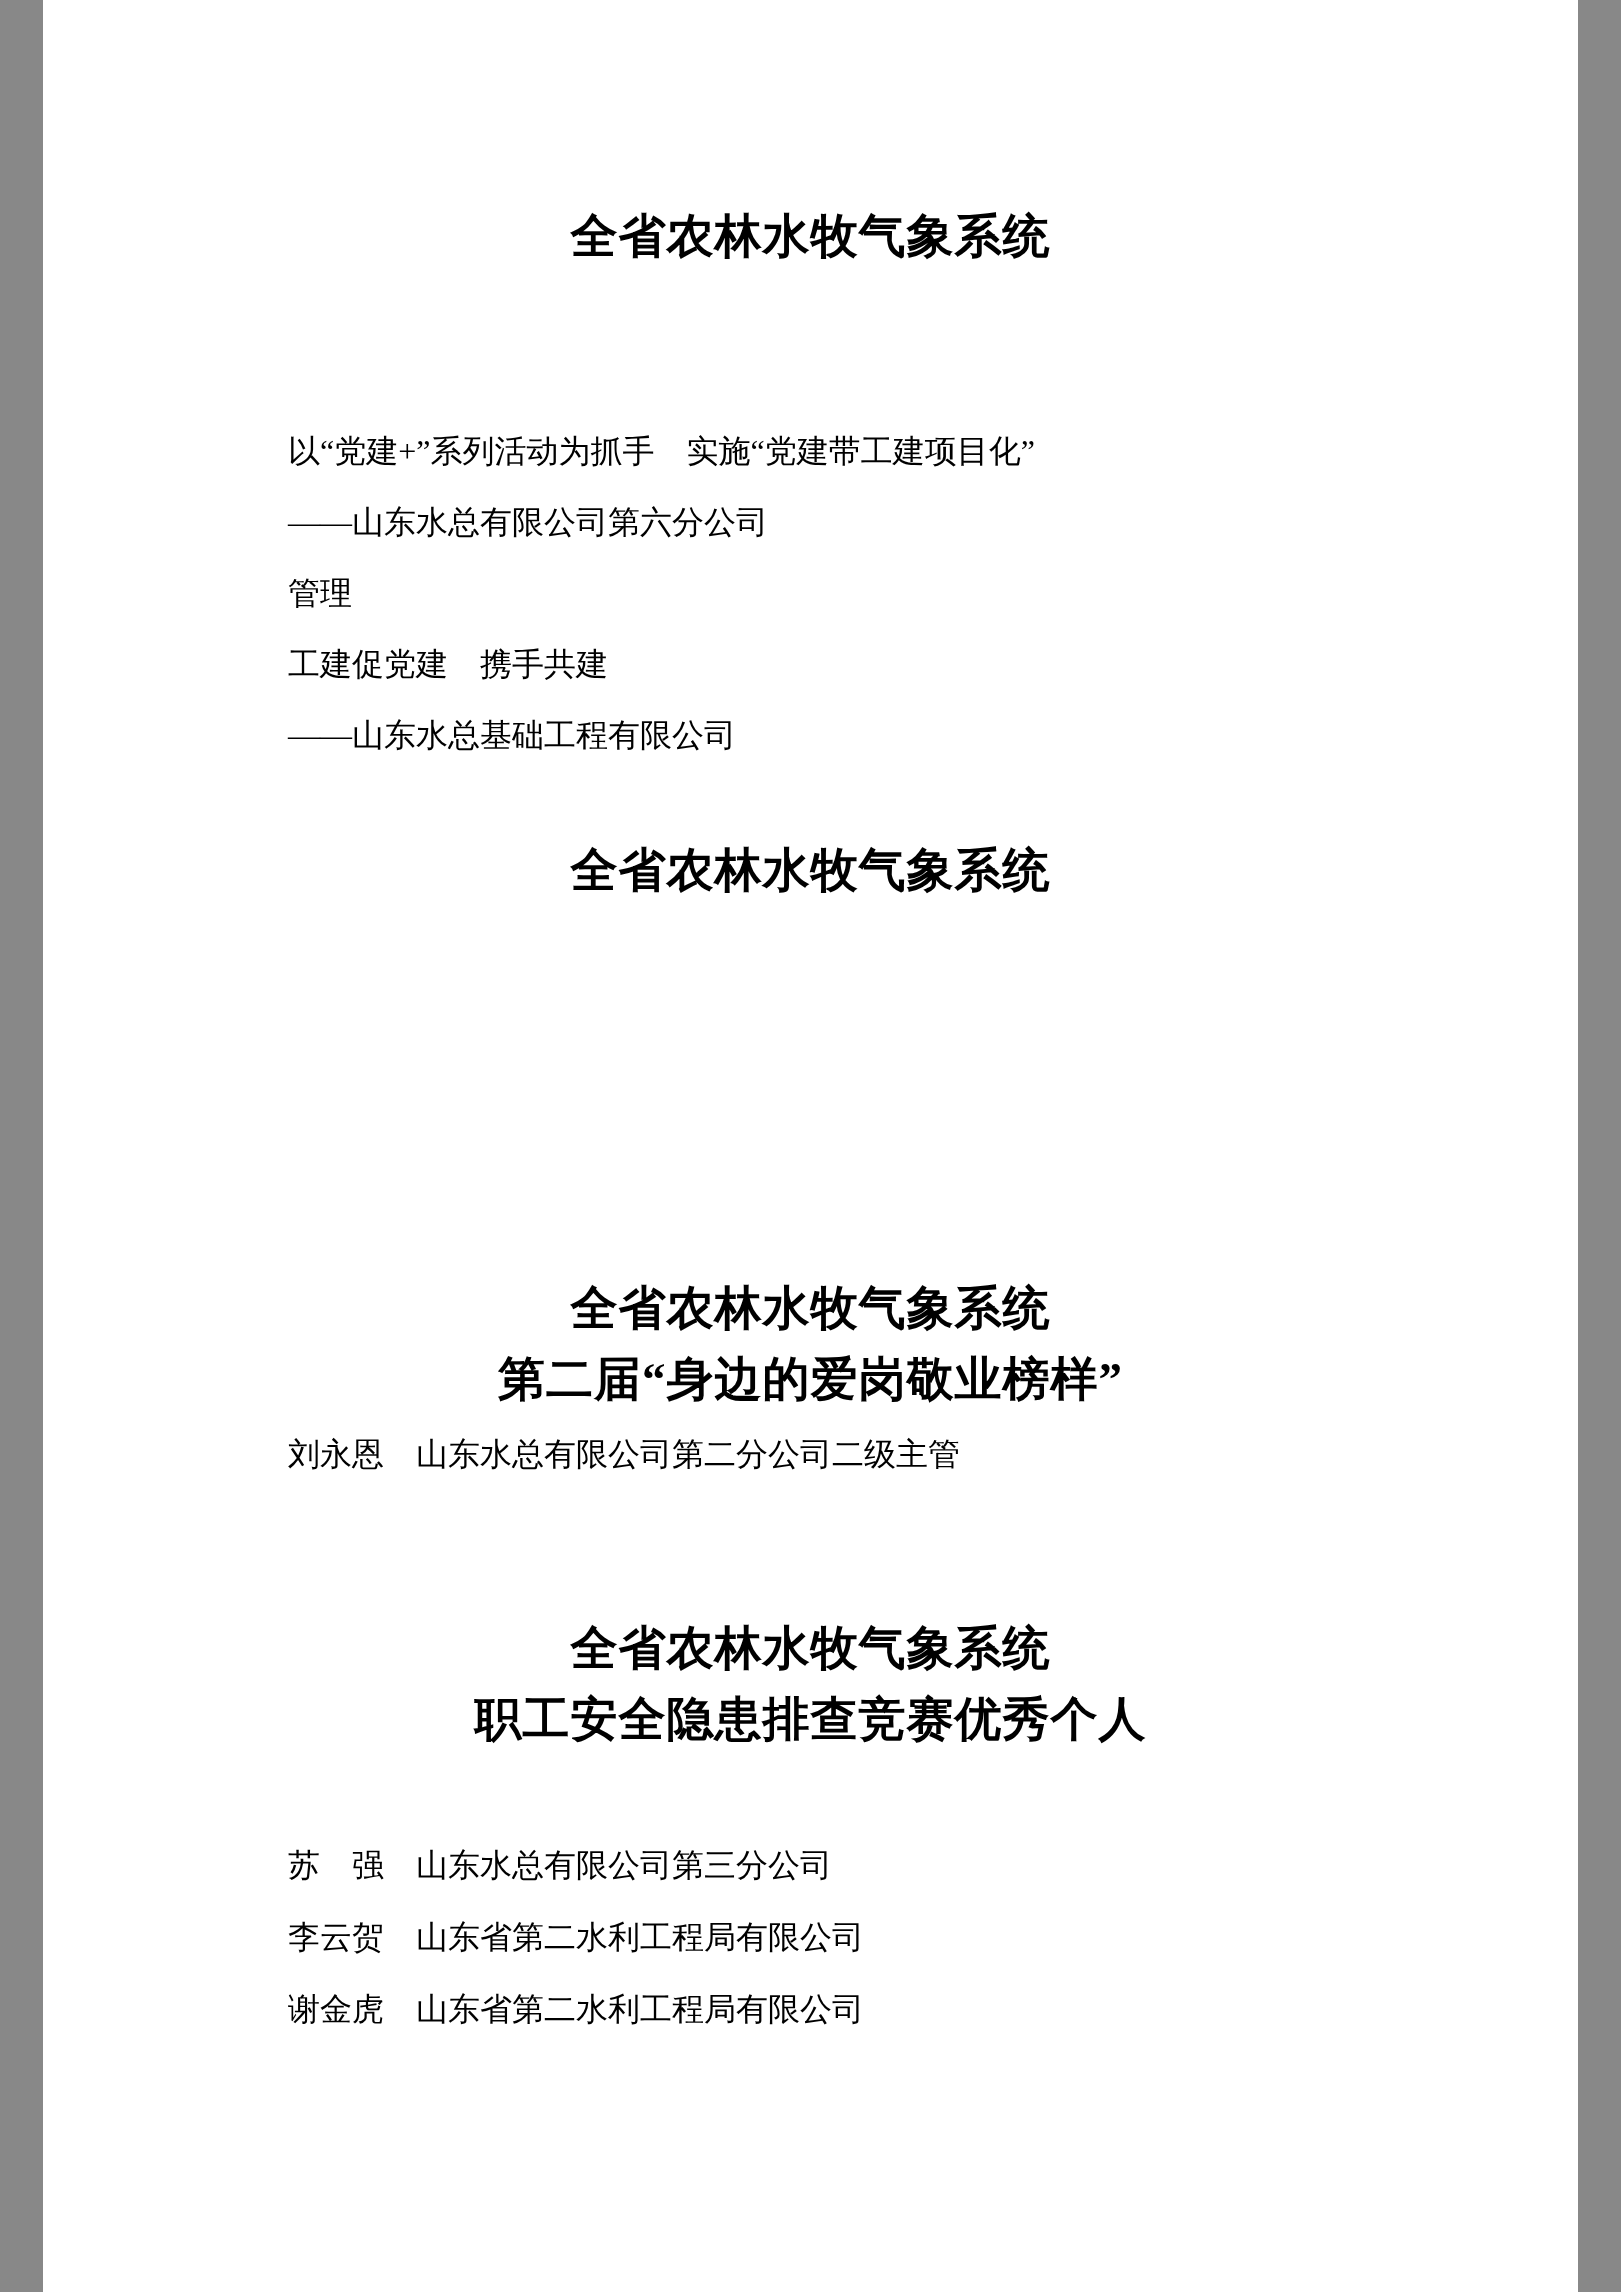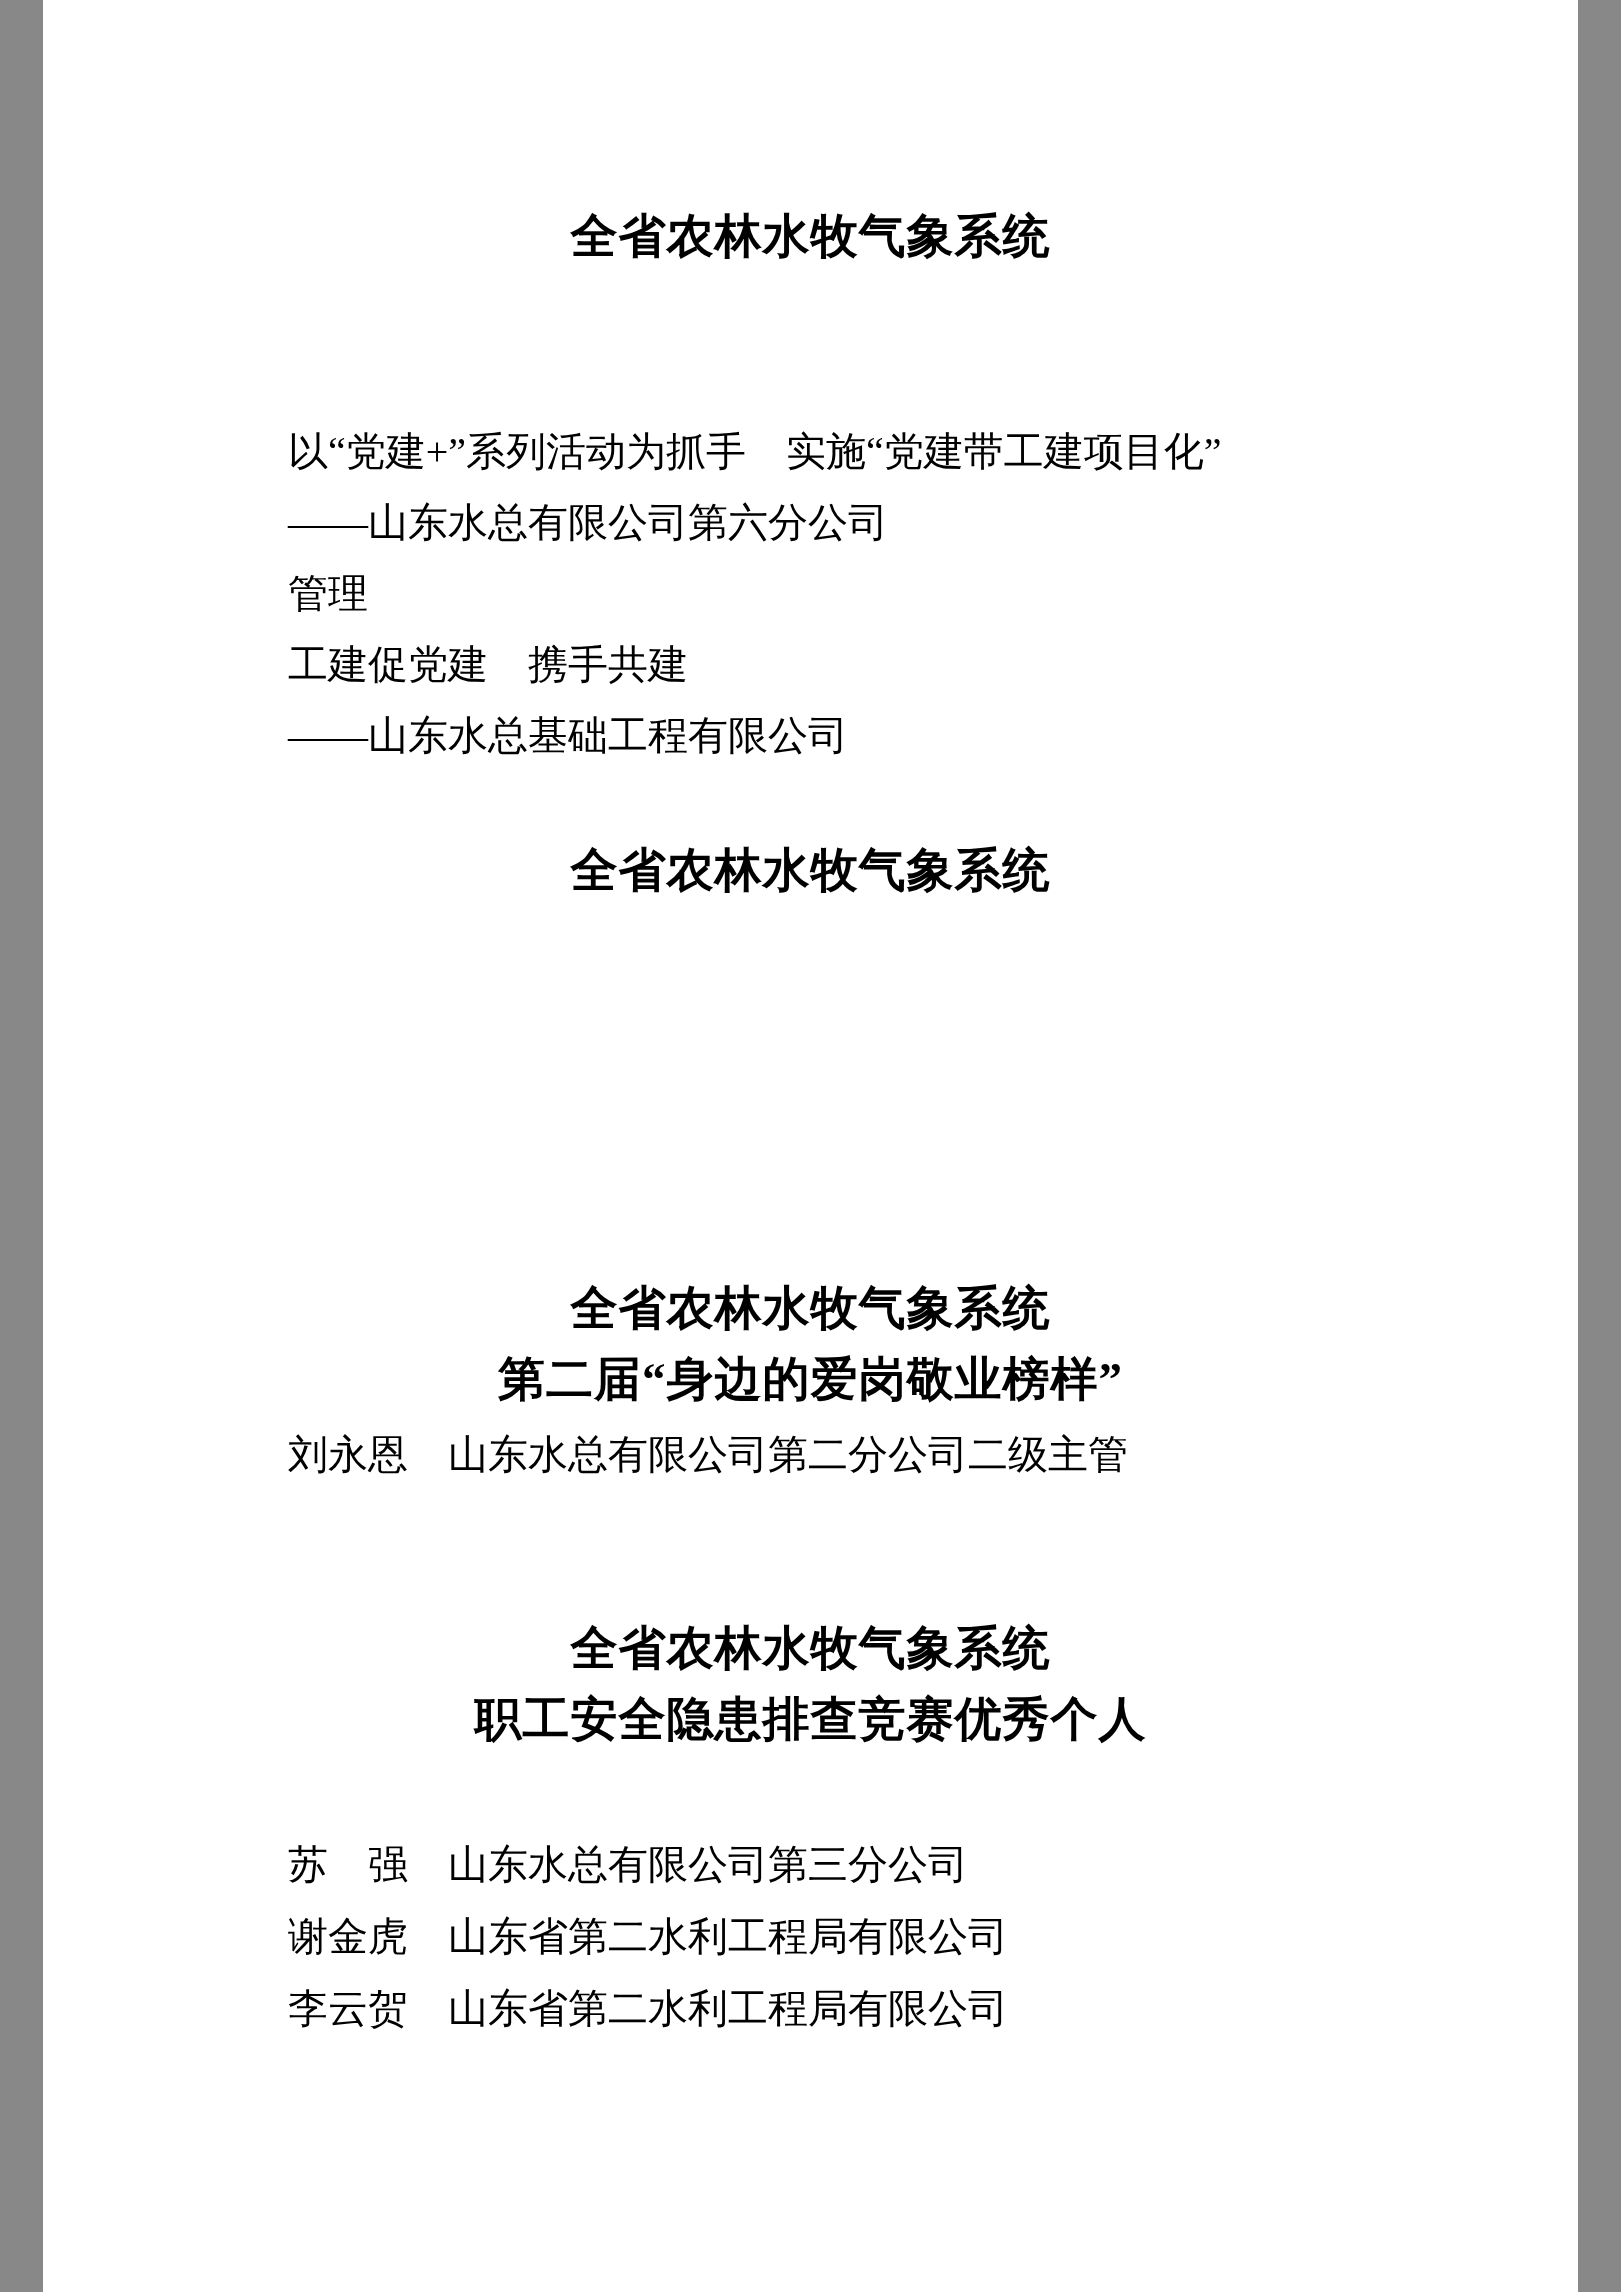--- a/index.html
+++ b/index.html
@@ -25,21 +25,21 @@
   .heading-block {
     text-align: center;
     font-weight: bold;
     font-size: 47px;
     line-height: 71px;
     letter-spacing: 1px;
   }
   .body-block {
     left: 245px;
     width: 1147px;
-    font-size: 40px;
+    font-size: 32px;
     line-height: 71px;
     text-align: left;
   }
   .h-line, .b-line {
     white-space: pre;
   }
   
   .pos-h1 { top: 201px; }
   .pos-b1 { top: 416px; }
   .pos-h2 { top: 835px; }
@@ -76,18 +76,18 @@
   <div class="block body-block pos-b3">
     <div class="b-line">刘永恩　山东水总有限公司第二分公司二级主管</div>
   </div>
 
   <div class="block heading-block pos-h4">
     <div class="h-line">全省农林水牧气象系统</div>
     <div class="h-line">职工安全隐患排查竞赛优秀个人</div>
   </div>
   <div class="block body-block pos-b4">
     <div class="b-line">苏　强　山东水总有限公司第三分公司</div>
+    <div class="b-line">李云贺　山东省第二水利工程局有限公司</div>
     <div class="b-line">谢金虎　山东省第二水利工程局有限公司</div>
-    <div class="b-line">李云贺　山东省第二水利工程局有限公司</div>
   </div>
 
 </div>
 
 
 </body></html>

